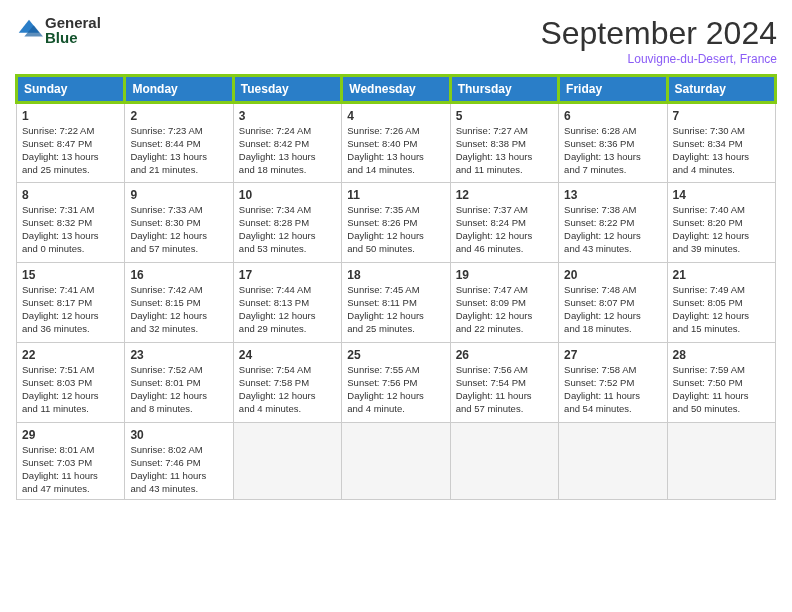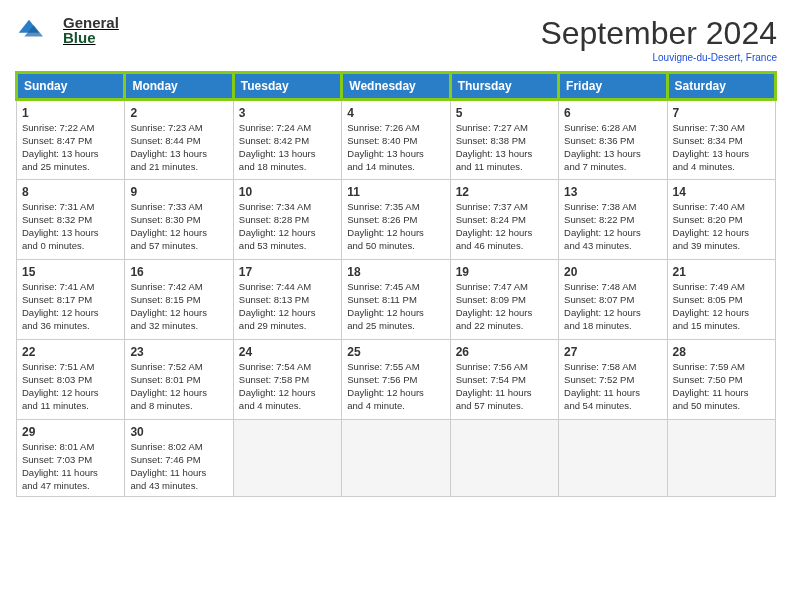--- a/index.html
+++ b/index.html
@@ -18,22 +18,21 @@
     }
     .header {
       display: flex;
       justify-content: space-between;
       align-items: flex-start;
       margin-bottom: 8px;
     }
     .logo {
       display: flex;
       align-items: center;
-      gap: 20px;
-      text-decoration: underline;
+      gap: 2px;
     }
     .logo-text {
       display: flex;
       flex-direction: column;
       line-height: 1;
     }
     .logo-general {
       font-size: 15px;
       font-weight: bold;
       color: #333;
@@ -49,22 +48,22 @@
     }
     .title-area {
       text-align: right;
     }
     .month-title {
       font-size: 32px;
       font-weight: normal;
       color: #333;
     }
     .location-title {
-      font-size: 10px;
-      color: #1d4ed8;
+      font-size: 12px;
+      color: #8b5cf6;
     }
     .calendar {
       width: 100%;
       border-collapse: collapse;
       table-layout: fixed;
     }
     .calendar th {
       background: #2a7ec8;
       color: #fff;
       text-align: left;

